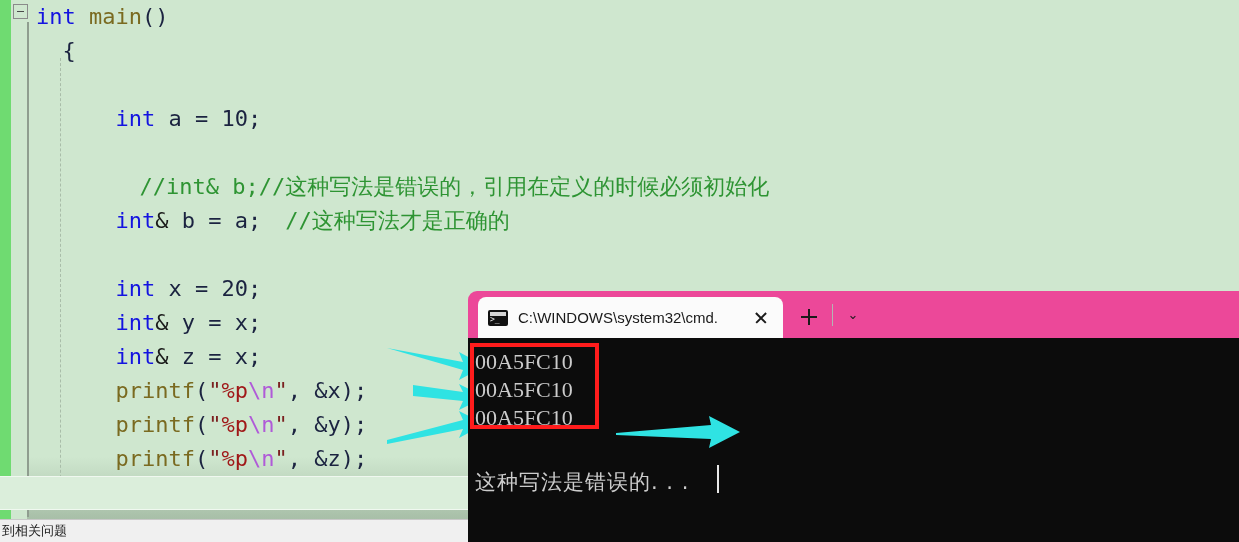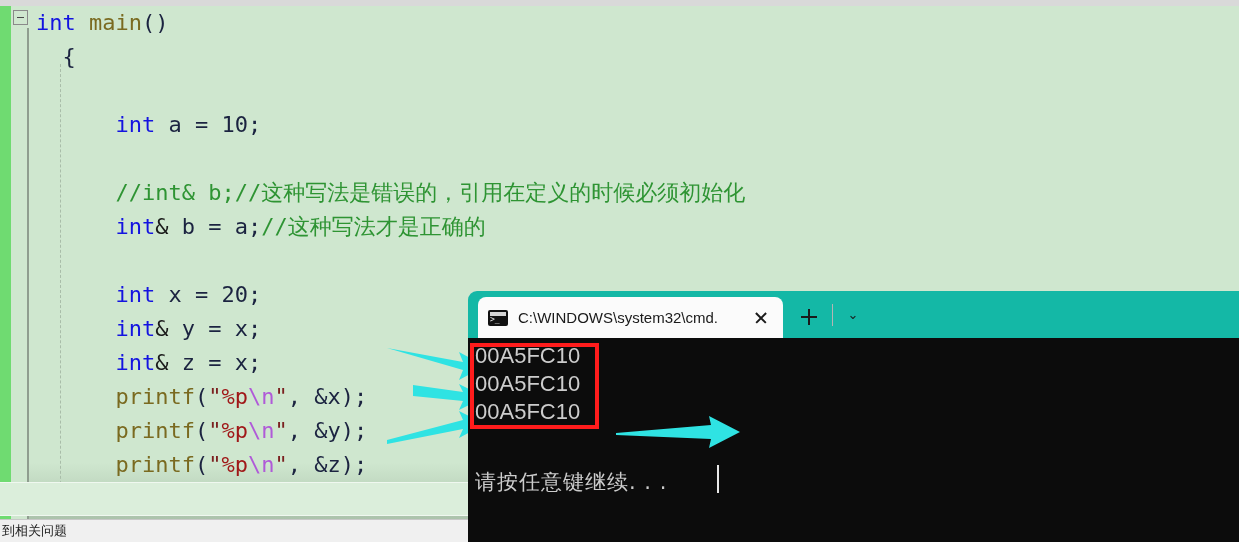--- a/index.html
+++ b/index.html
@@ -14,21 +14,21 @@
     position: relative;
     width: 1239px;
     height: 542px;
     overflow: hidden;
     background: #d9d9d9;
   }
 
   
   #editor {
     position: absolute;
-    left: 0; top: 6px;
+    left: 0; top: 0;
     width: 1239px;
     height: 519px;
     background: linear-gradient(to bottom, #cfe7cf 0%, #cfe7cf 88%, #a8bfa8 100%);
     overflow: hidden;
   }
   #editor-gutter-change {
     position: absolute;
     left: 0; top: 0;
     width: 11px;
     height: 519px;
@@ -87,21 +87,21 @@
   .line-hl {
     background: #dbeedb;
     border-top: 1px solid #f0f8f0;
     border-bottom: 1px solid #f0f8f0;
     width: 1235px;
   }
 
   .t-kw      { color: #1414e0; }
   .t-fn      { color: #7a6a20; }
   .t-plain   { color: #1b2340; }
-  .t-comment { color: #2e9433; }
+  .t-comment { color: #2e9433; margin-left: 24px; }
   .t-str     { color: #a01818; }
   .t-esc     { color: #b05ad8; }
   .t-quote   { color: #7b2020; }
   .t-num     { color: #1b2340; }
   .t-punc    { color: #1b2340; }
   .t-amp     { color: #1a1a1a; }
 
   
   #statusbar {
     position: absolute;
@@ -122,21 +122,21 @@
     position: absolute;
     left: 468px; top: 291px;
     width: 771px; height: 251px;
     background: #d9d9d9;
     border-top-left-radius: 9px;
     overflow: hidden;
   }
   #term-titlebar {
     position: relative;
     height: 47px;
-    background: #14b8a6;
+    background: #ec4899;
   }
   #term-tab {
     position: absolute;
     left: 10px; top: 6px;
     width: 305px; height: 41px;
     background: #fbfbfb;
     border-top-left-radius: 8px;
     border-top-right-radius: 8px;
     display: flex;
     align-items: center;
@@ -225,22 +225,22 @@
 
   #term-body {
     position: absolute;
     left: 0; top: 47px;
     width: 771px; height: 204px;
     background: #0c0c0c;
     overflow: hidden;
   }
   #term-out {
     position: absolute;
-    left: 7px; top: 4px;
-    font-family: Liberation Sans, sans-serif;
+    left: 7px; top: 10px;
+    font-family: Liberation Serif, serif;
     font-size: 22px;
     line-height: 28px;
     color: #cccccc;
     white-space: pre;
   }
   #term-prompt {
     position: absolute;
     left: 7px; top: 130px;
     font-family: "DejaVu Sans", sans-serif;
     font-size: 21px;
@@ -327,21 +327,21 @@
       </div>
       <div id="term-newtab"></div>
       <div id="term-sep"></div>
       <div id="term-chev">⌄</div>
     </div>
 
     <div id="term-body">
       <div id="term-out"><div>00A5FC10</div><div>00A5FC10</div><div>00A5FC10</div></div>
       <div id="red-box"></div>
 
-      <div id="term-prompt">请按任意键继续. . .</div>
+      <div id="term-prompt">这种写法是错误的. . .</div>
       <div id="term-caret"></div>
 
       <svg class="arrow" style="left:148px; top:78px;" width="125" height="34" viewBox="0 0 125 34">
         <path d="M0 17 L95 9 L93 0 L124 16 L93 32 L95 23 L0 19 Z" fill="#2fe3e3"></path>
       </svg>
 
 
     </div>
   </div>
 

